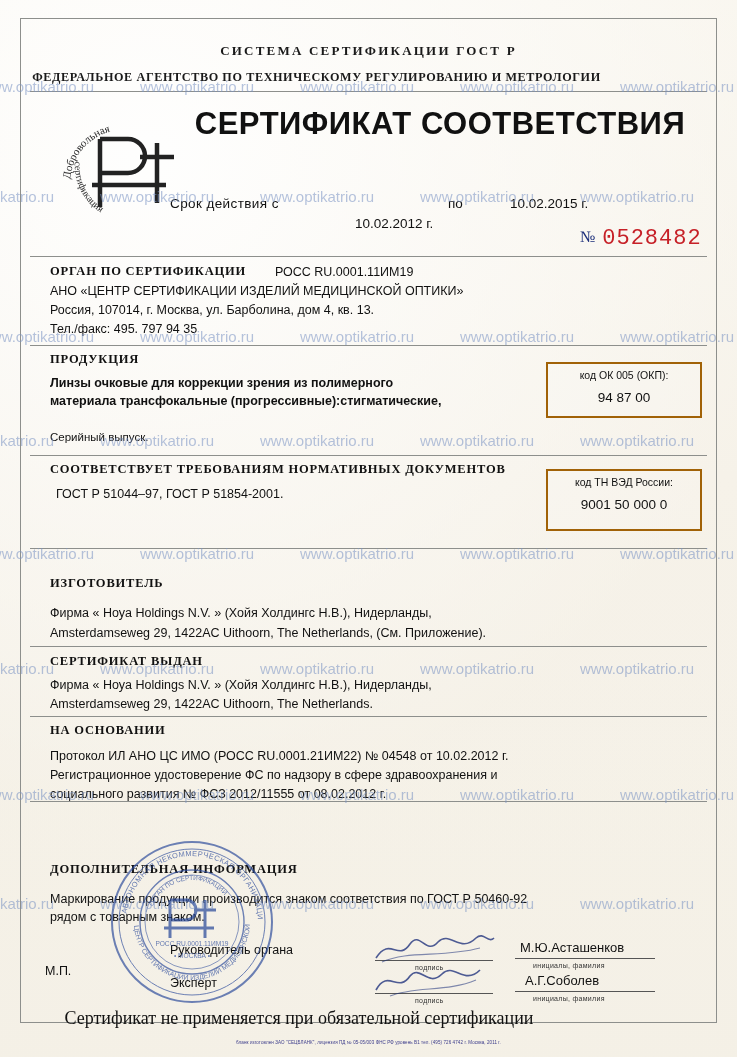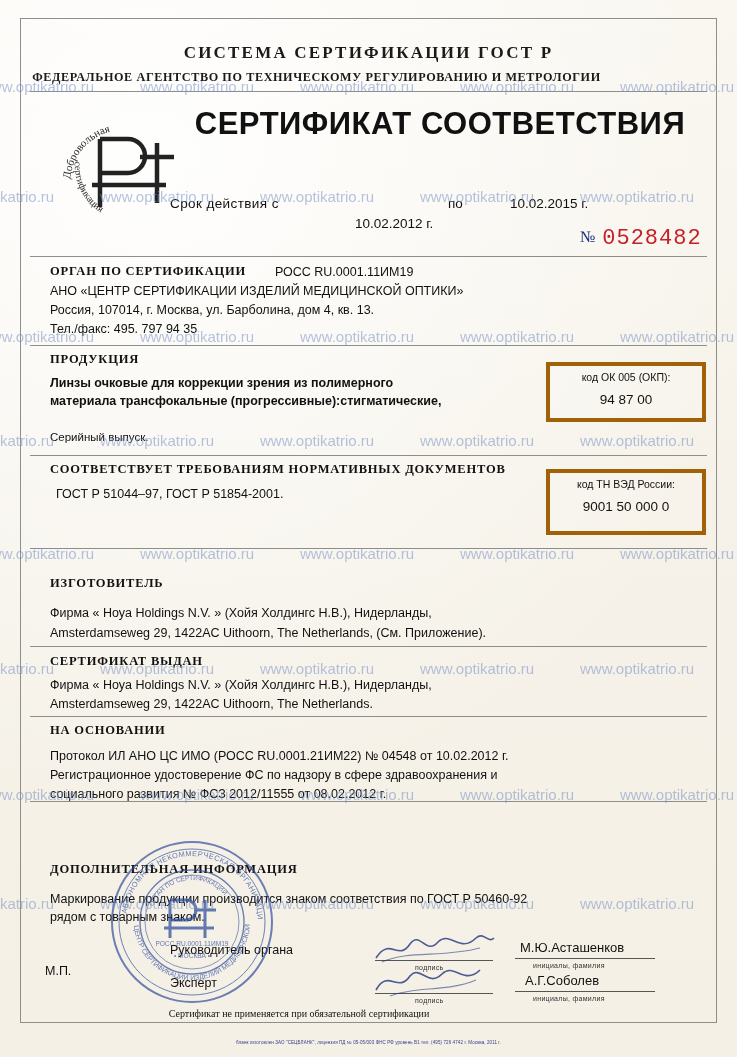--- a/index.html
+++ b/index.html
@@ -40,21 +40,21 @@
     width: 697px;
     height: 1005px;
   }
 
   .hdr-line1 {
     position: absolute;
     top: 25px; left: 0; width: 697px;
     text-align: center;
     font-family: "Liberation Serif", serif;
     font-weight: bold;
-    font-size: 17px;
+    font-size: 13px;
     letter-spacing: 2.2px;
     color: #1a1a1a;
   }
   .hdr-line2 {
     position: absolute;
     top: 52px; left: 0; width: 593px;
     text-align: center;
     font-family: "Liberation Serif", serif;
     font-weight: bold;
     font-size: 12.2px;
@@ -138,21 +138,21 @@
     position: absolute;
     font-size: 12.5px;
     color: #111;
     line-height: 1.45;
   }
   .body-text.bold { font-weight: bold; }
   .small { font-size: 11.5px; }
 
   .box {
     position: absolute;
-    border: 4px solid #a16207;
+    border: 2px solid #a16207;
     background: rgba(255,255,255,0.12);
   }
   .box .cap {
     position: absolute;
     top: 5px; left: 0; width: 100%;
     text-align: center;
     font-size: 10.5px;
     color: #111;
   }
   .box .val {
@@ -182,21 +182,21 @@
   .sig-line {
     position: absolute;
     height: 1px;
     background: #555;
   }
   .footer-note {
     position: absolute;
     left: 0; width: 558px;
     text-align: center;
     font-family: "Liberation Serif", serif;
-    font-size: 10px;
+    font-size: 18px;
     color: #111;
   }
   .bottom-print {
     position: absolute;
     left: 0; width: 737px;
     text-align: center;
     font-size: 4.5px;
     color: #3a3a8a;
     letter-spacing: 0.1px;
   }

